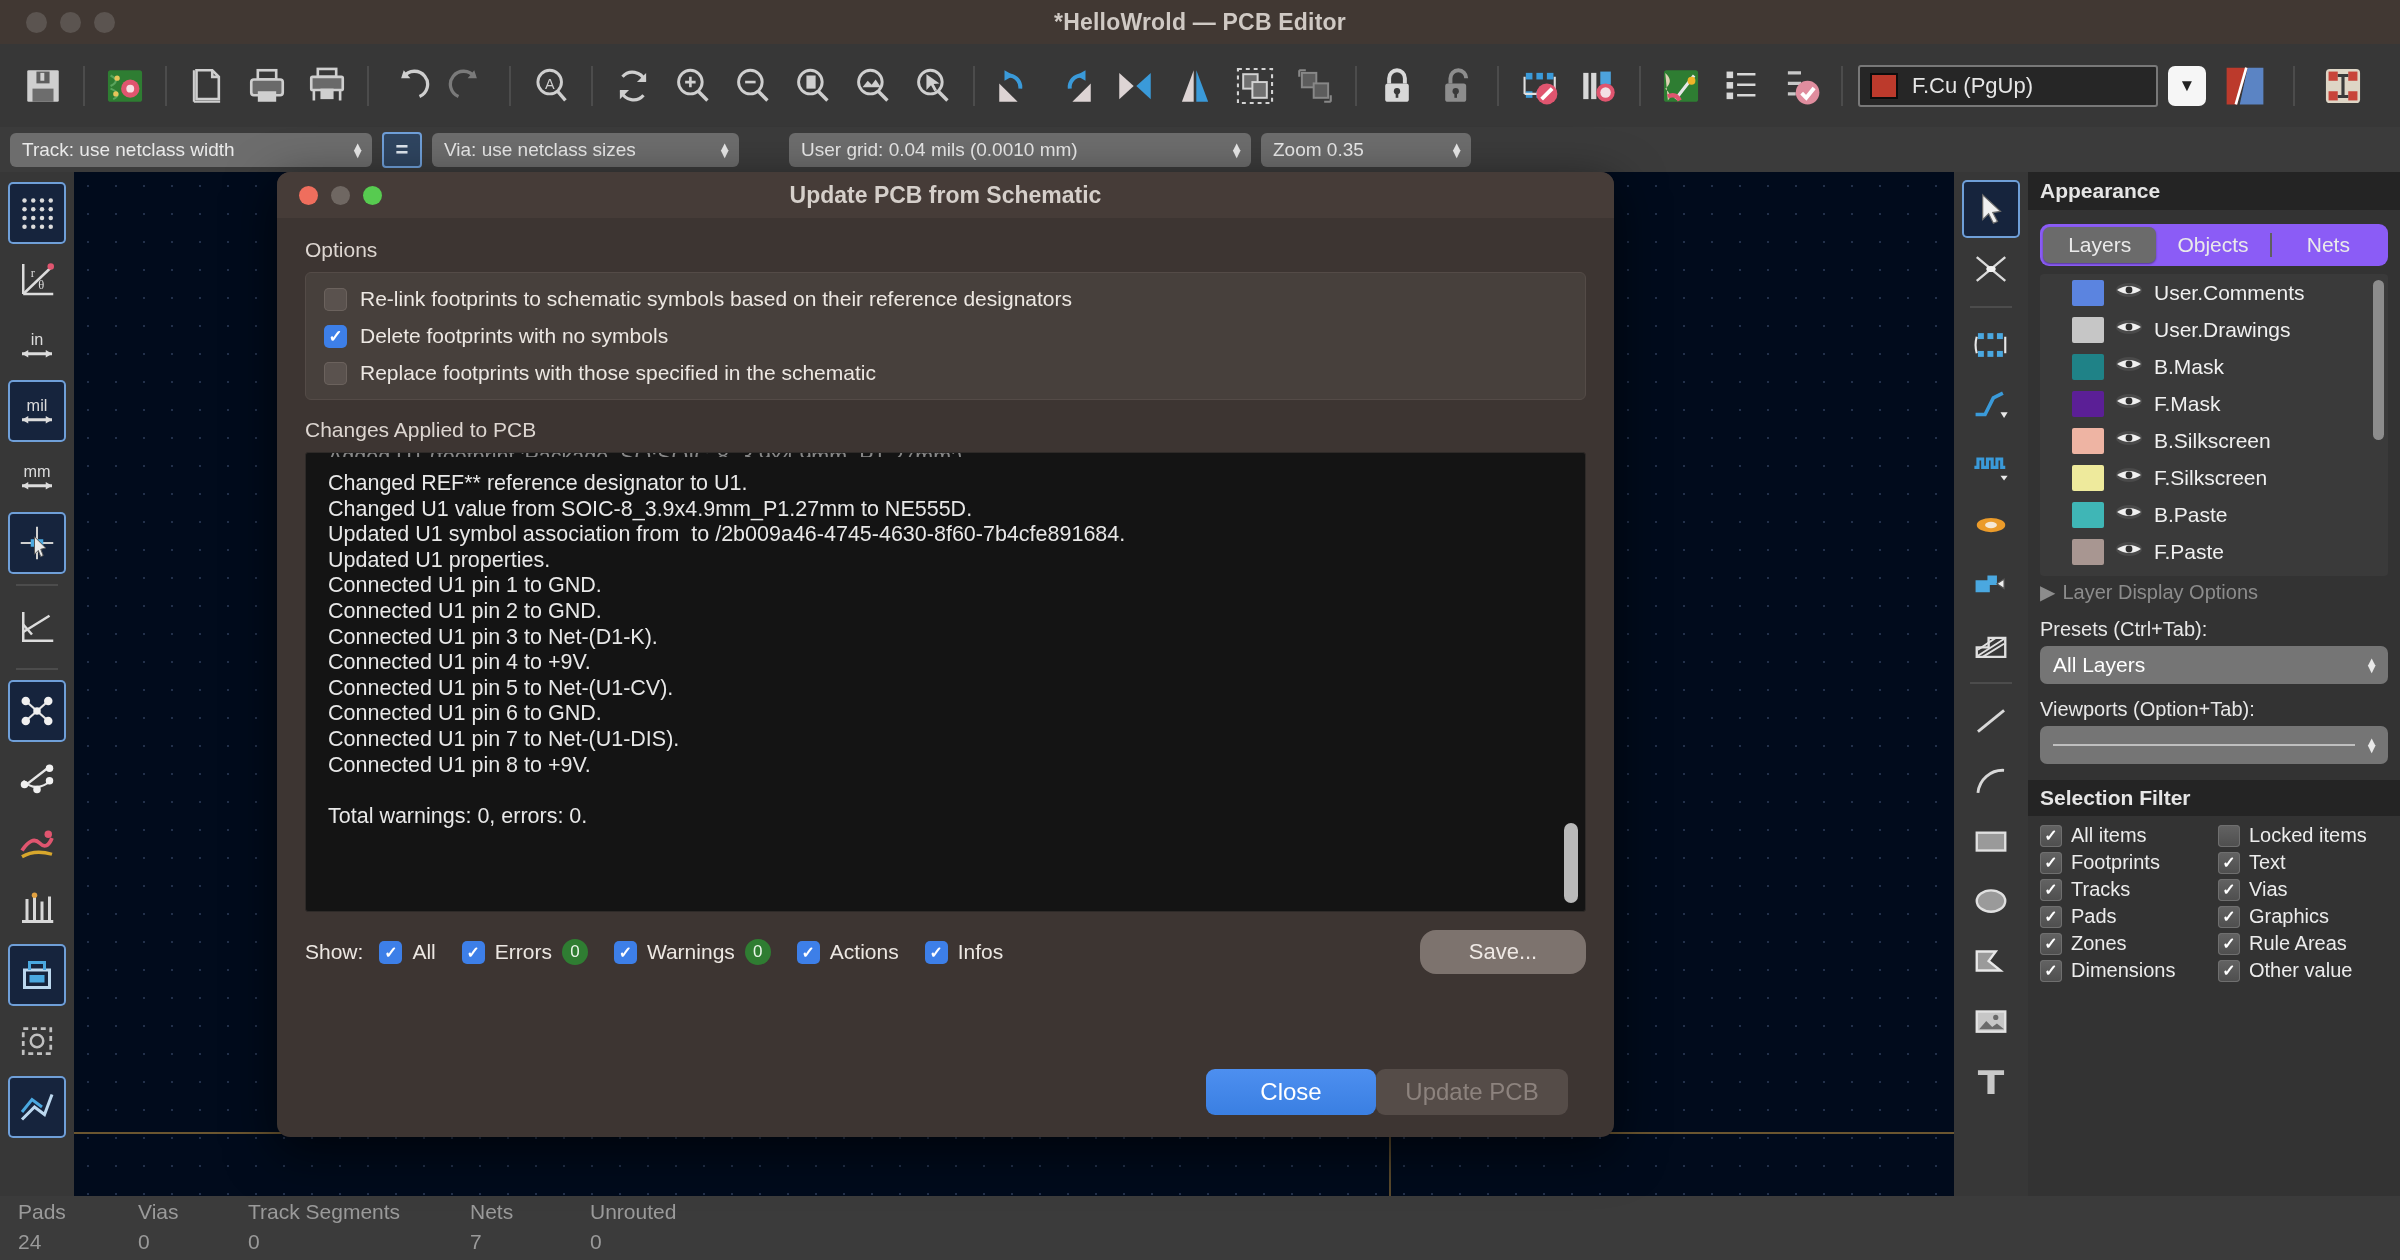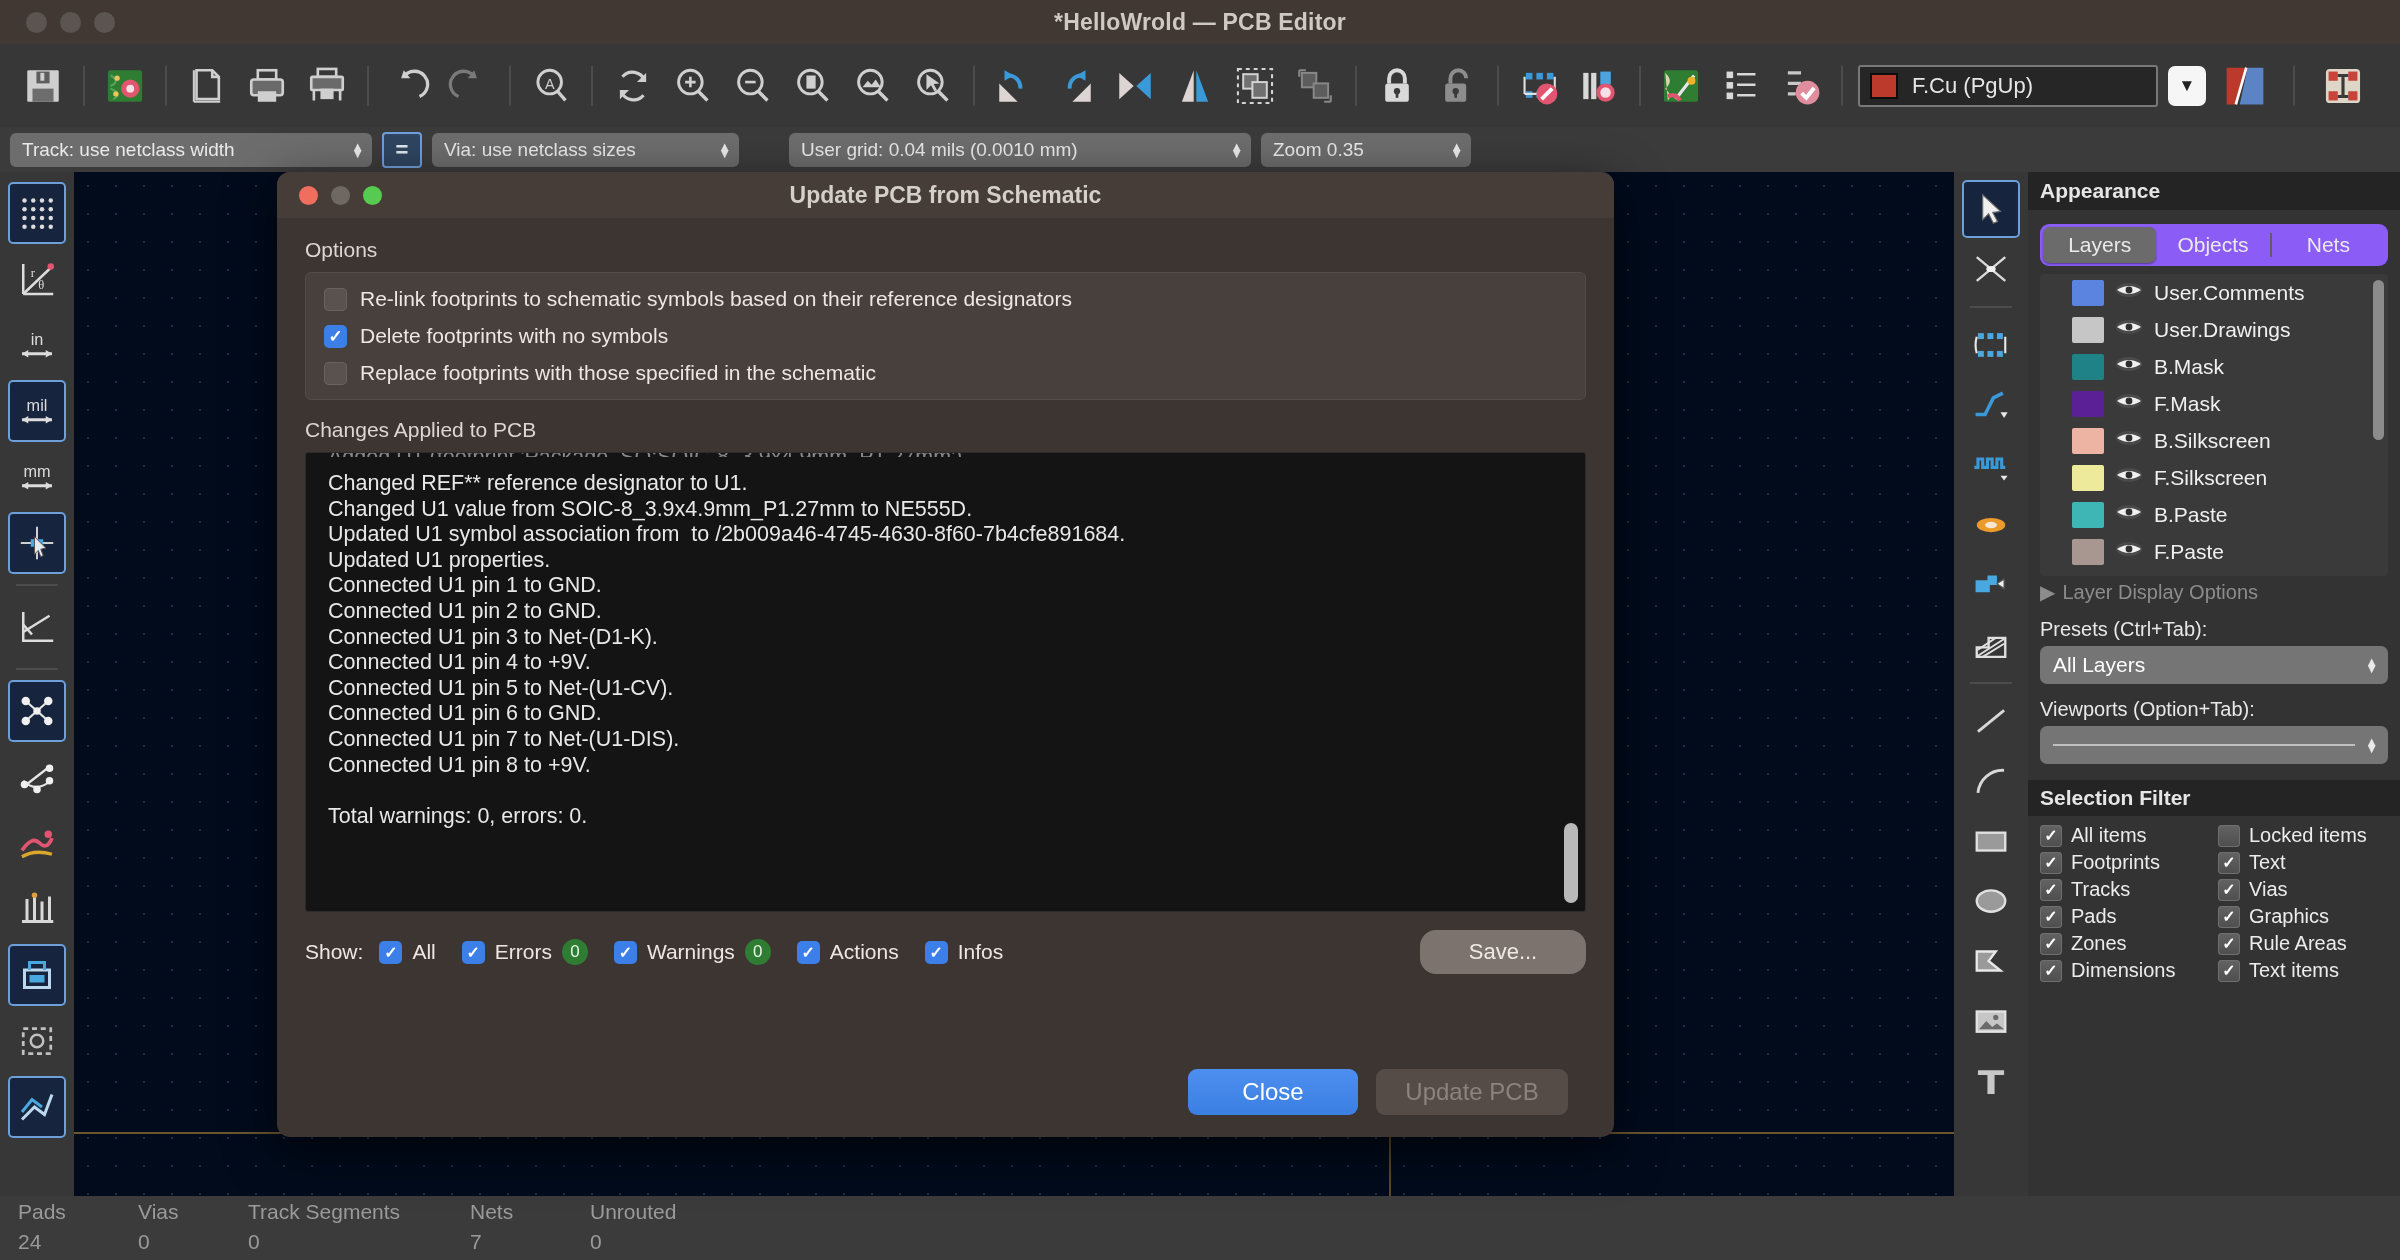--- a/index.html
+++ b/index.html
@@ -226,21 +226,21 @@
     color: #e9f5e9; font-size: 17px; display: flex; align-items: center; justify-content: center;
     padding: 0 7px;
   }
   .save-btn {
     margin-left: auto; background: #7d736e; border-radius: 16px; width: 166px; height: 44px;
     display: flex; align-items: center; justify-content: center;
     color: #efe9e5; font-size: 22px;
   }
   .dlg-footer {
     position: absolute; left: 0; right: 0; bottom: 22px; display: flex;
-    justify-content: flex-end; padding-right: 46px; gap: 18px;
+    justify-content: flex-end; padding-right: 46px; 
   }
   .btn-primary {
     width: 170px; height: 46px; background: linear-gradient(#4d8ff0,#3a7fe2); border-radius: 9px;
     display: flex; align-items: center; justify-content: center;
     color: #ffffff; font-size: 24px;
   }
   .btn-disabled {
     width: 192px; height: 46px; background: #554c48; border-radius: 9px;
     display: flex; align-items: center; justify-content: center;
     color: #8d837e; font-size: 24px;
@@ -916,21 +916,21 @@
           <div class="sf-item">
             <span class="cbx">✓</span>
             <span>Graphics</span>
           </div>
           <div class="sf-item">
             <span class="cbx">✓</span>
             <span>Rule Areas</span>
           </div>
           <div class="sf-item">
             <span class="cbx">✓</span>
-            <span>Text items</span>
+            <span>Other value</span>
           </div>
         </div>
     </div>
   </div>
 
   <div class="status" id="statusBar">
       <div class="st-h" style="left: 18px;">Pads</div>
       <div class="st-v" style="left: 18px;">24</div>
       <div class="st-h" style="left: 138px;">Vias</div>
       <div class="st-v" style="left: 138px;">0</div>

